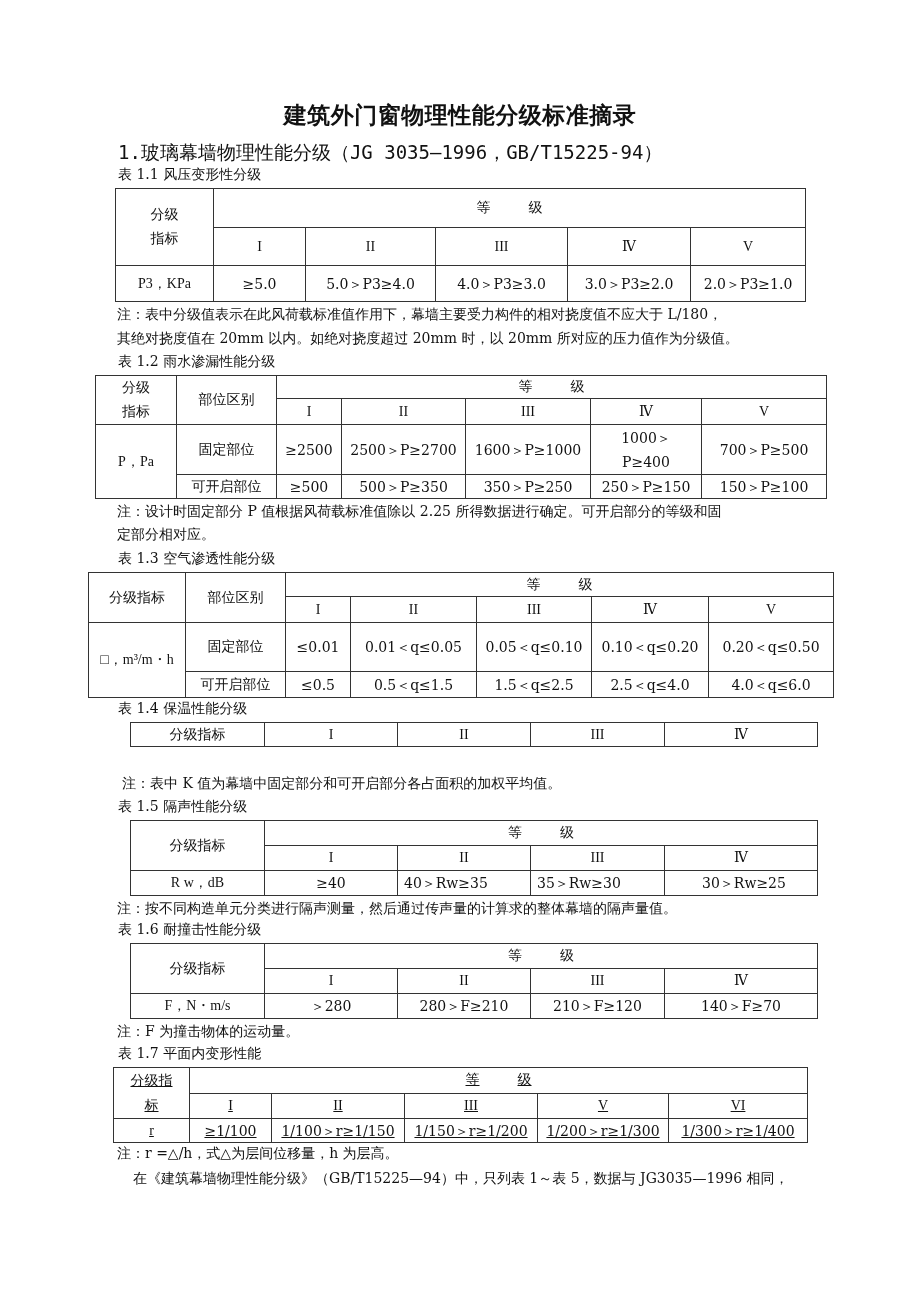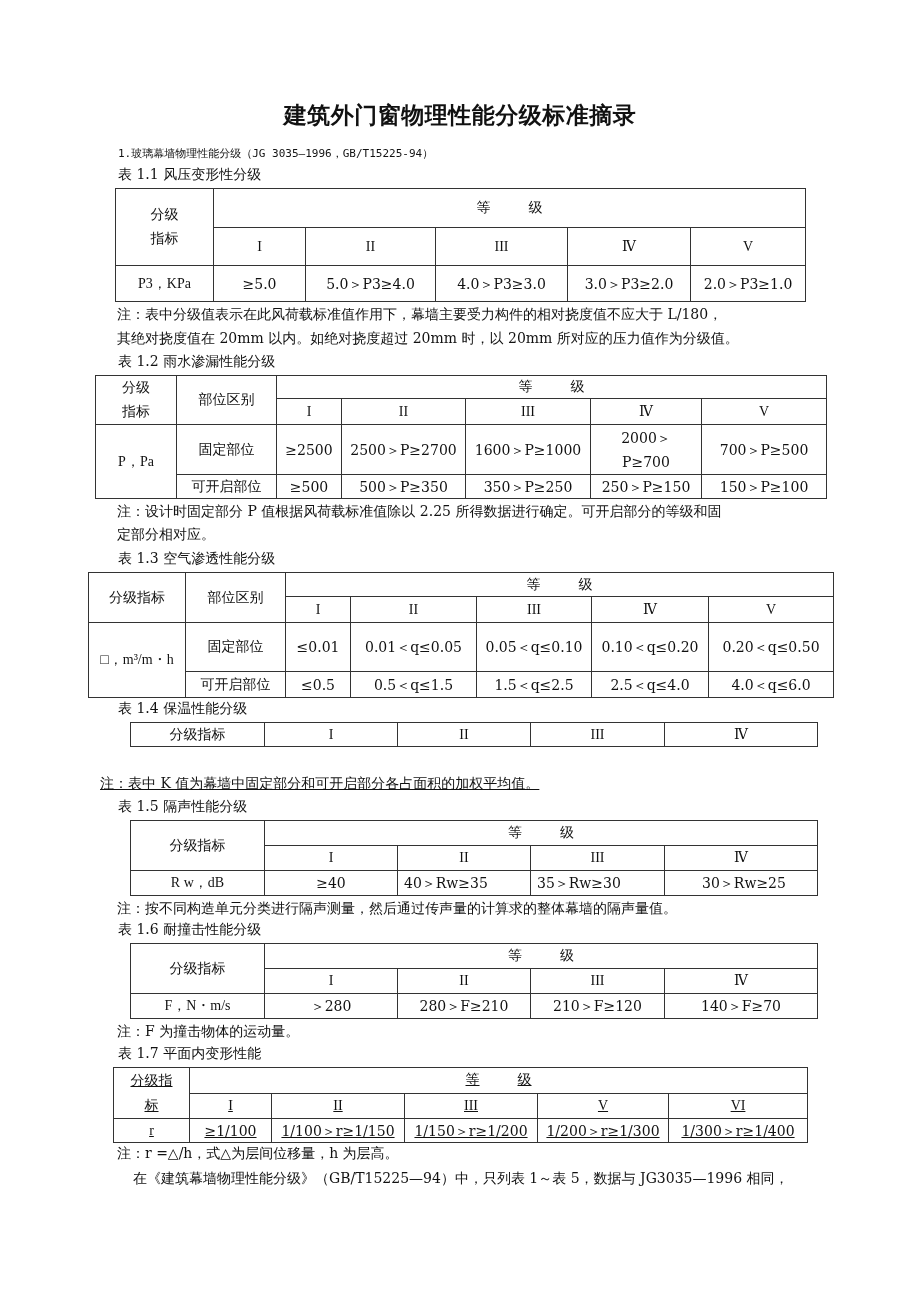--- a/index.html
+++ b/index.html
@@ -1,21 +1,21 @@
 <!DOCTYPE html>
 <html><head>
 <meta charset="utf-8">
 <style>
   html, body { margin: 0; padding: 0; background: #ffffff; }
   body { width: 920px; height: 1302px; position: relative; overflow: hidden;
          font-family: "DejaVu Serif", "Liberation Serif", serif; color: #111; }
   .abs { position: absolute; white-space: nowrap; }
   .title { left: 0; width: 920px; top: 100px; text-align: center; font-size: 23px; font-weight: bold;
            font-family: "DejaVu Sans", sans-serif; letter-spacing: 0.5px; }
-  .section { left: 118px; top: 146px; font-size: 11px; font-family: "DejaVu Sans Mono", monospace; }
+  .section { left: 118px; top: 140px; font-size: 19px; font-family: "DejaVu Sans Mono", monospace; }
   .cap { font-size: 14px; }
   .note { font-size: 14px; line-height: 25px; }
   table { position: absolute; border-collapse: collapse; table-layout: fixed; font-size: 14px;
           font-family: "Liberation Serif", "DejaVu Serif", serif; }
   td { border: 1px solid #333; text-align: center; vertical-align: middle; padding: 0; line-height: 18px; }
   .sym { font-family: "DejaVu Serif", serif; }
   .dj span.sp { display: inline-block; width: 38px; }
 </style>
 </head>
 <body>
@@ -87,21 +87,21 @@
     <td>III</td>
     <td>Ⅳ</td>
     <td>V</td>
   </tr>
   <tr style="height:50px">
     <td rowspan="2">P，Pa</td>
     <td>固定部位</td>
     <td class="sym">≥2500</td>
     <td class="sym">2500＞P≥2700</td>
     <td class="sym">1600＞P≥1000</td>
-    <td class="sym" style="white-space:normal;line-height:24px;padding:0 14px">2000＞P≥700</td>
+    <td class="sym" style="white-space:normal;line-height:24px;padding:0 14px">1000＞P≥400</td>
     <td class="sym">700＞P≥500</td>
   </tr>
   <tr style="height:24px">
     <td>可开启部位</td>
     <td class="sym">≥500</td>
     <td class="sym">500＞P≥350</td>
     <td class="sym">350＞P≥250</td>
     <td class="sym">250＞P≥150</td>
     <td class="sym">150＞P≥100</td>
   </tr>
@@ -166,21 +166,21 @@
   <tbody>
       <tr style="height:24px">
     <td>分级指标</td>
     <td>I</td>
     <td>II</td>
     <td>III</td>
     <td>Ⅳ</td>
   </tr>
 </tbody>
   </table>
-<div class="abs note" style="left:100px;top:771px;text-decoration:underline;">注：表中 K 值为幕墙中固定部分和可开启部分各占面积的加权平均值。</div>
+<div class="abs note" style="left:122px;top:771px;">注：表中 K 值为幕墙中固定部分和可开启部分各占面积的加权平均值。</div>
 
 <div class="abs cap" style="left:118px;top:798px;">表  1.5  隔声性能分级</div>
 <table style="left:130px;top:820px;width:687px;">
   <colgroup>
       <col style="width:134px">
       <col style="width:133px">
       <col style="width:133px">
       <col style="width:134px">
       <col style="width:153px">
     </colgroup>

